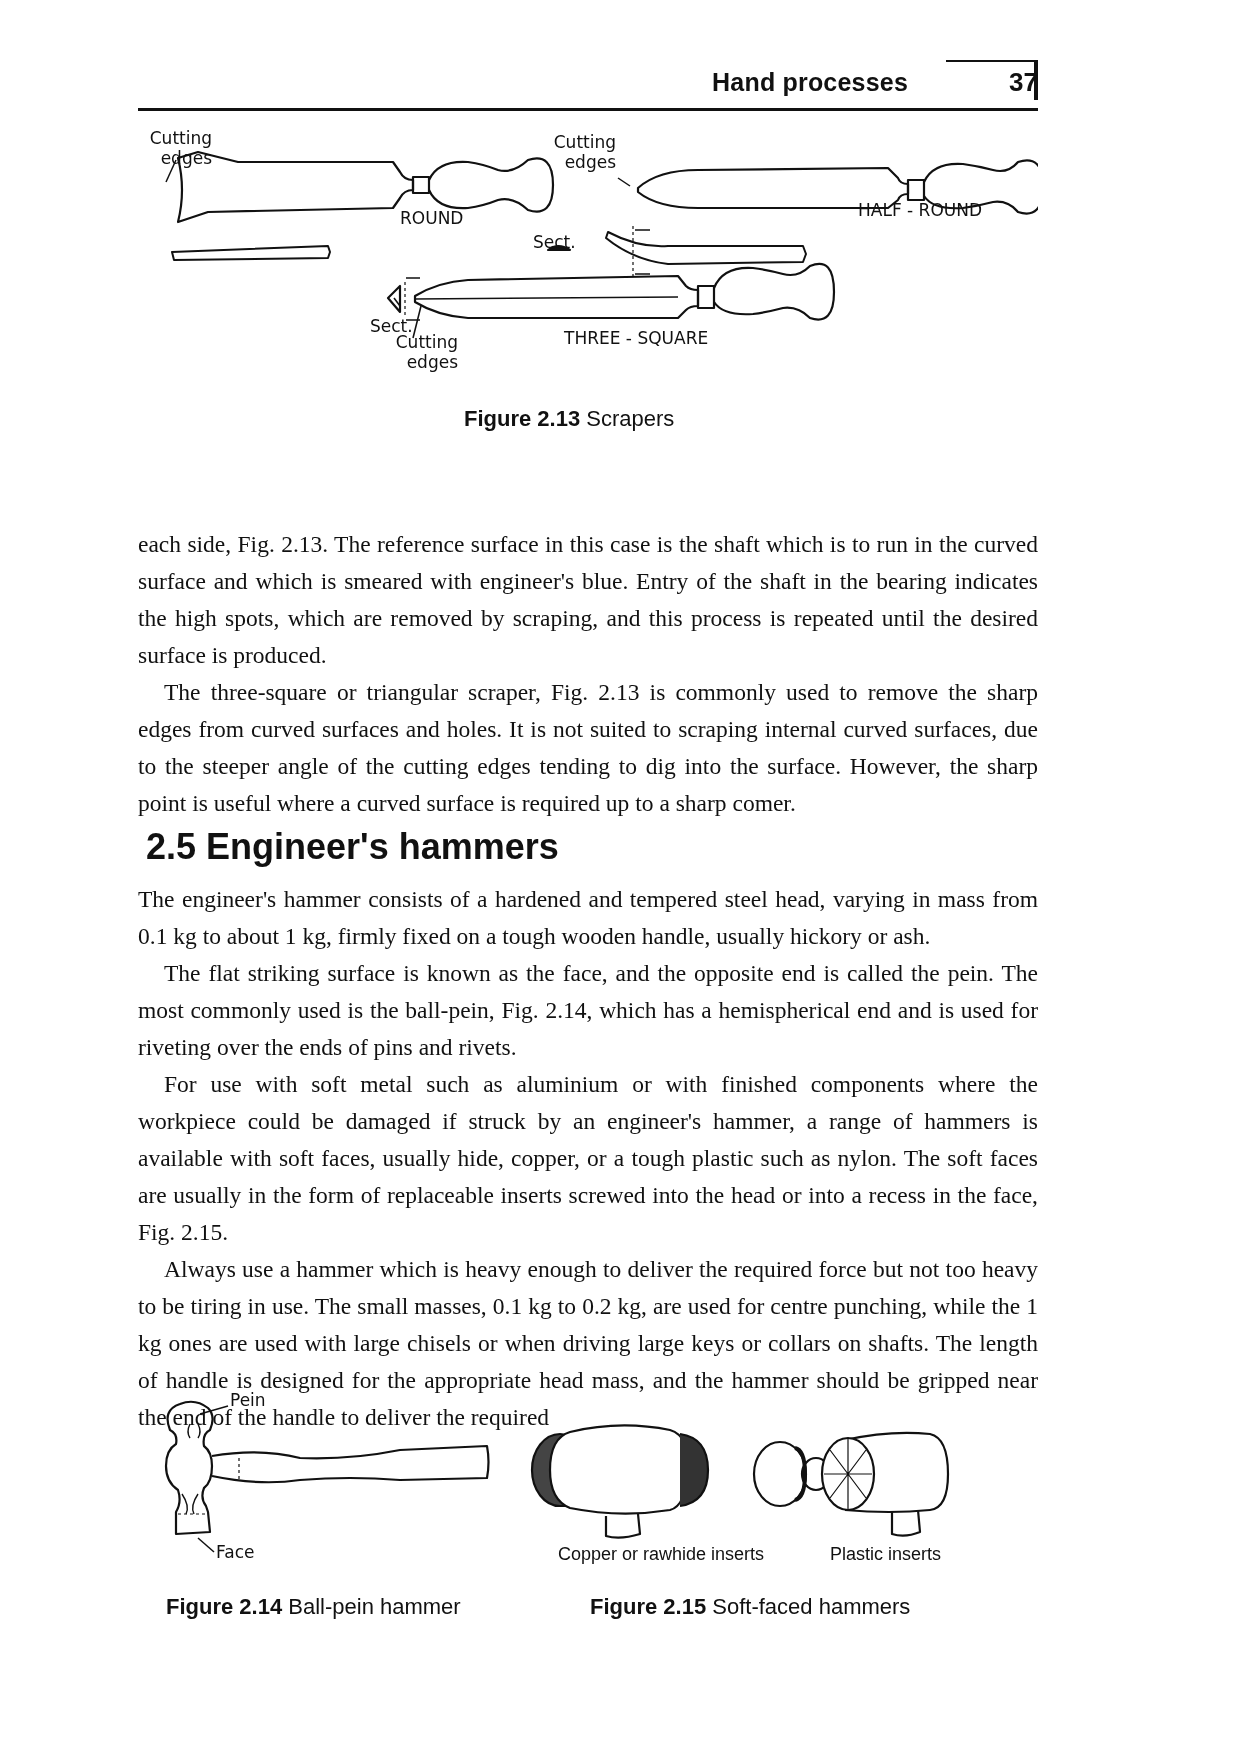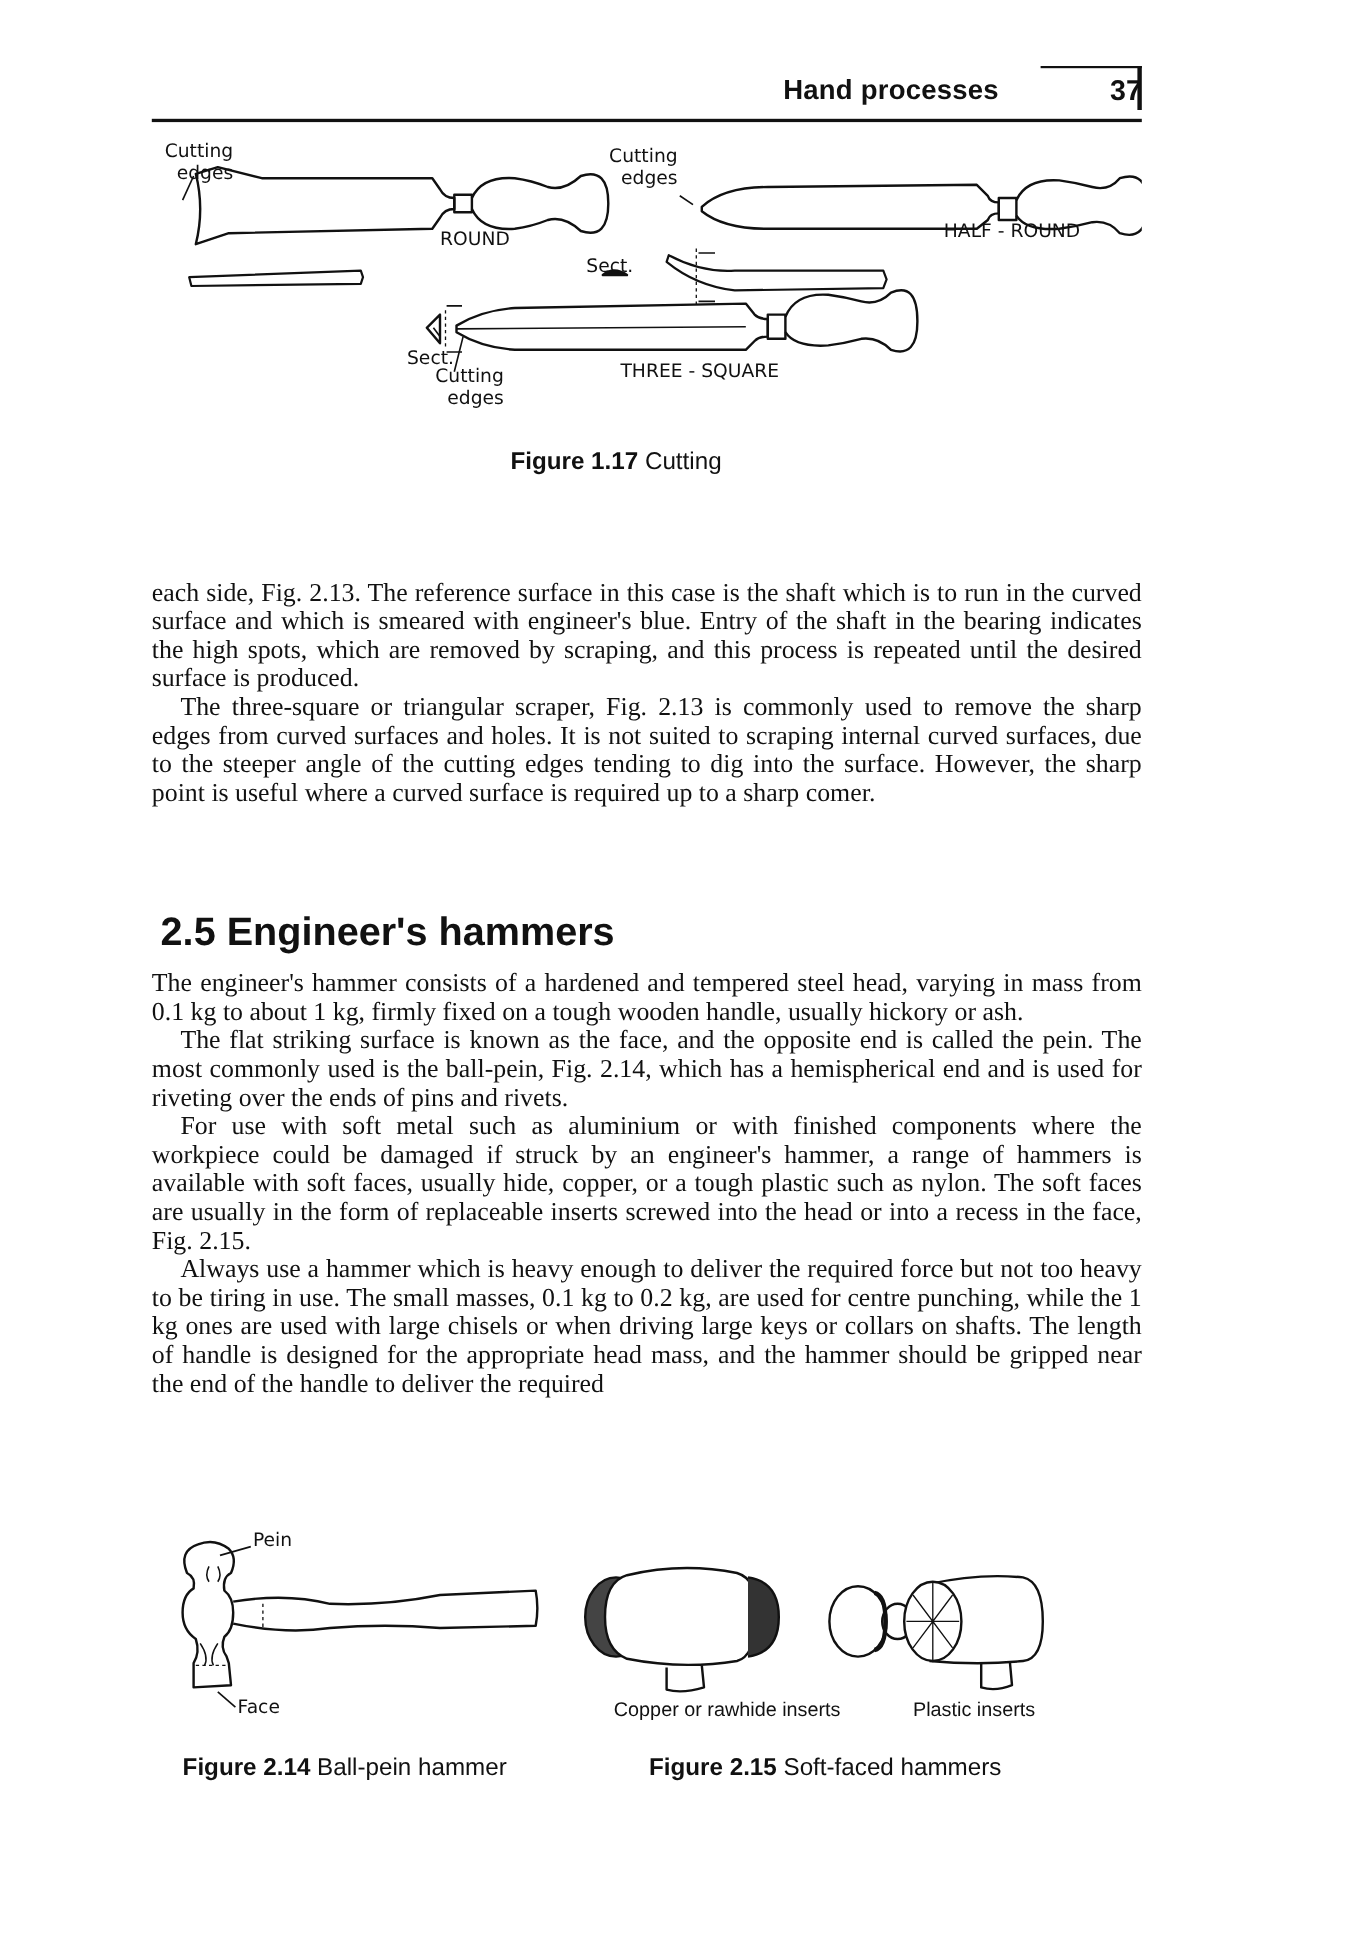--- a/index.html
+++ b/index.html
@@ -14,21 +14,21 @@
   .head-rule { position: absolute; left: 0; right: 0; top: 48px; height: 3px; background: #111; }
 
   
   .fig13 { position: absolute; left: 138px; top: 130px; width: 900px; height: 310px; }
   .fig13 svg { position: absolute; left: 0; top: 0; }
   .lbl { position: absolute; font-family: "DejaVu Sans", sans-serif; font-size: 17px; line-height: 20px; color: #111; text-align: right; }
   .caption { position: absolute; font-family: "Liberation Sans", sans-serif; font-size: 22px; white-space: nowrap; }
   .caption b { font-weight: bold; }
 
   
-  .text { position: absolute; left: 138px; width: 900px; font-family: "Liberation Serif", serif; font-size: 23.5px; line-height: 26px; text-align: justify; }
+  .text { position: absolute; left: 138px; width: 900px; font-family: "Liberation Serif", serif; font-size: 23.5px; line-height: 37px; text-align: justify; }
   .text p { margin: 0; }
   .text p.indent { text-indent: 26px; }
   .section-heading { position: absolute; left: 146px; top: 826px; font-family: "Liberation Sans", sans-serif; font-weight: bold; font-size: 36px; }
 
   
   .fig-lower { position: absolute; left: 140px; top: 1390px; width: 860px; height: 200px; }
   .fig-lower svg { position: absolute; left: 0; top: 0; }
   .sans-lbl { position: absolute; font-family: "Liberation Sans", sans-serif; font-size: 18px; white-space: nowrap; }
 </style>
 </head>
@@ -78,21 +78,21 @@
       </g>
     </svg>
     <span class="lbl" style="left:-6px; top:-2px; width:80px;">Cutting edges</span>
     <span class="lbl" style="left:262px; top:78px;">ROUND</span>
     <span class="lbl" style="left:398px; top:2px; width:80px;">Cutting edges</span>
     <span class="lbl" style="left:395px; top:102px;">Sect.</span>
     <span class="lbl" style="left:720px; top:70px;">HALF - ROUND</span>
     <span class="lbl" style="left:232px; top:186px;">Sect.</span>
     <span class="lbl" style="left:240px; top:202px; width:80px;">Cutting edges</span>
     <span class="lbl" style="left:426px; top:198px;">THREE - SQUARE</span>
-    <span class="caption" style="left:326px; top:276px;"><b>Figure 1.17</b>&nbsp;<span>Cutting</span></span>
+    <span class="caption" style="left:326px; top:276px;"><b>Figure 2.13</b>&nbsp;<span>Scrapers</span></span>
   </div>
 
   <div class="text" style="top:526px;">
     <p>each side, Fig. 2.13. The reference surface in this case is the shaft which is to run in the curved surface and which is smeared with engineer's blue. Entry of the shaft in the bearing indicates the high spots, which are removed by scraping, and this process is repeated until the desired surface is produced.</p>
     <p class="indent">The three-square or triangular scraper, Fig. 2.13 is commonly used to remove the sharp edges from curved surfaces and holes. It is not suited to scraping internal curved surfaces, due to the steeper angle of the cutting edges tending to dig into the surface. However, the sharp point is useful where a curved surface is required up to a sharp comer.</p>
   </div>
 
   <h2 class="section-heading" style="margin:0;">2.5  Engineer's  hammers</h2>
 
   <div class="text" style="top:881px;">

